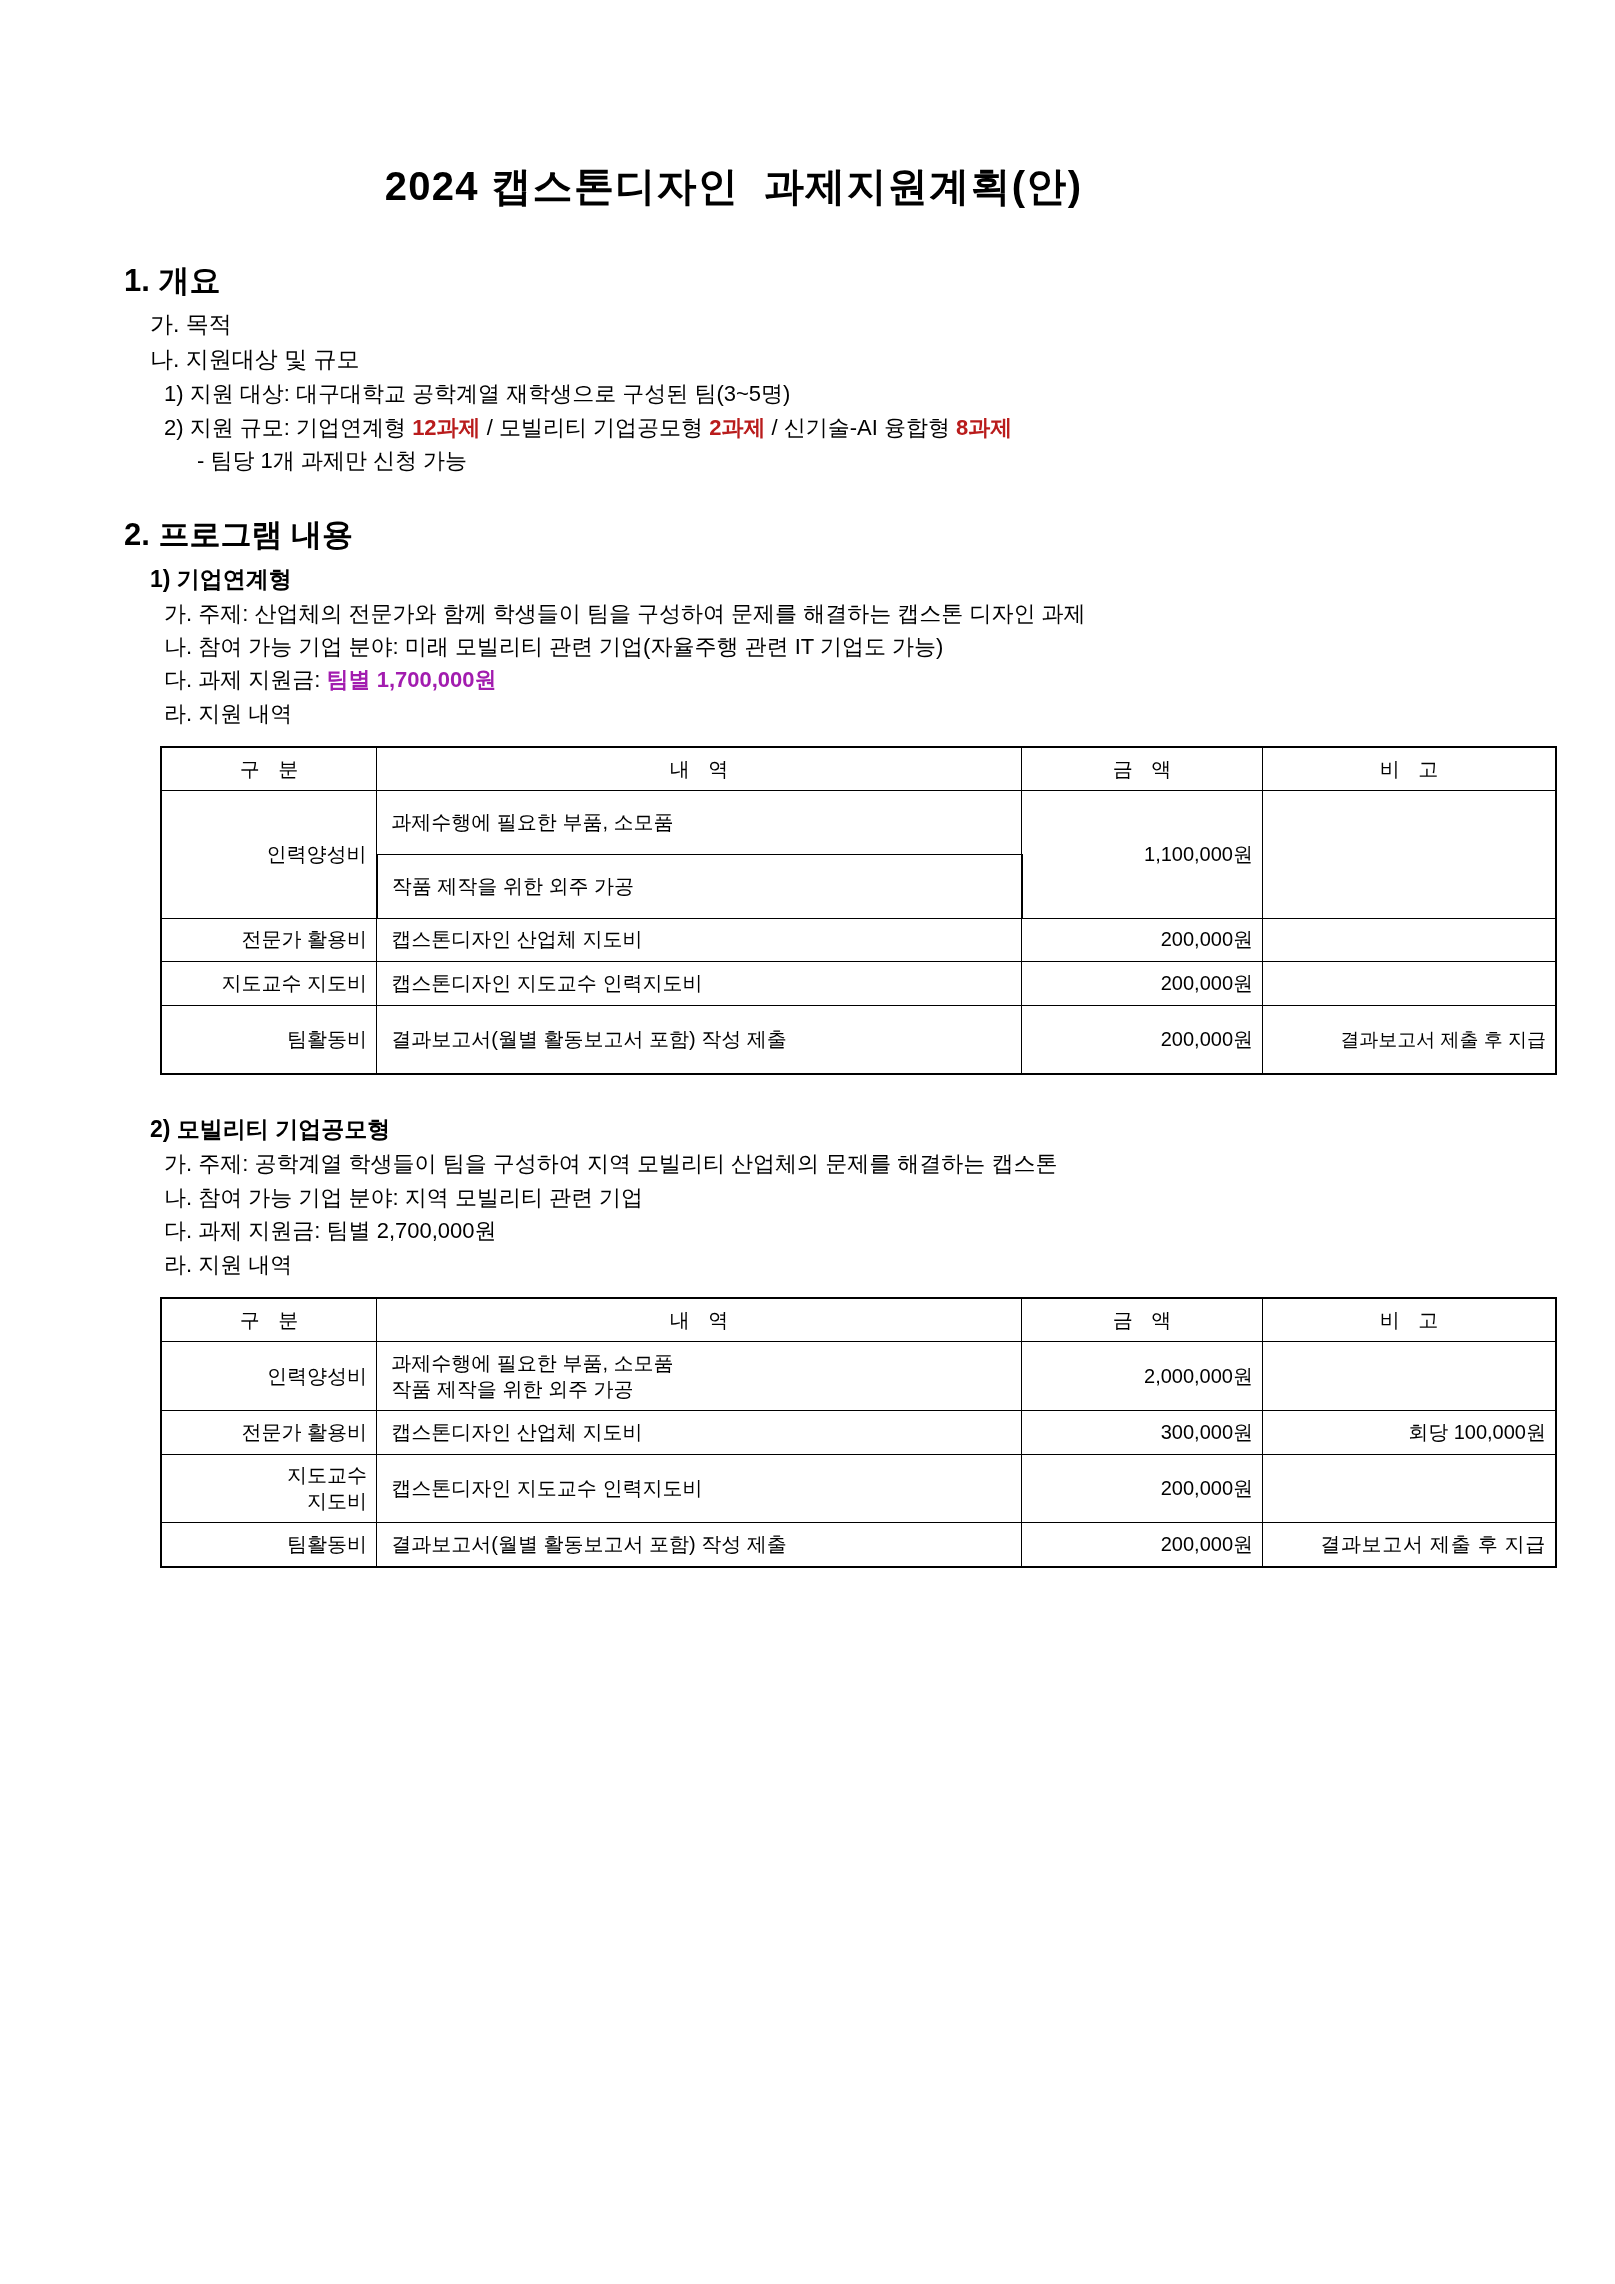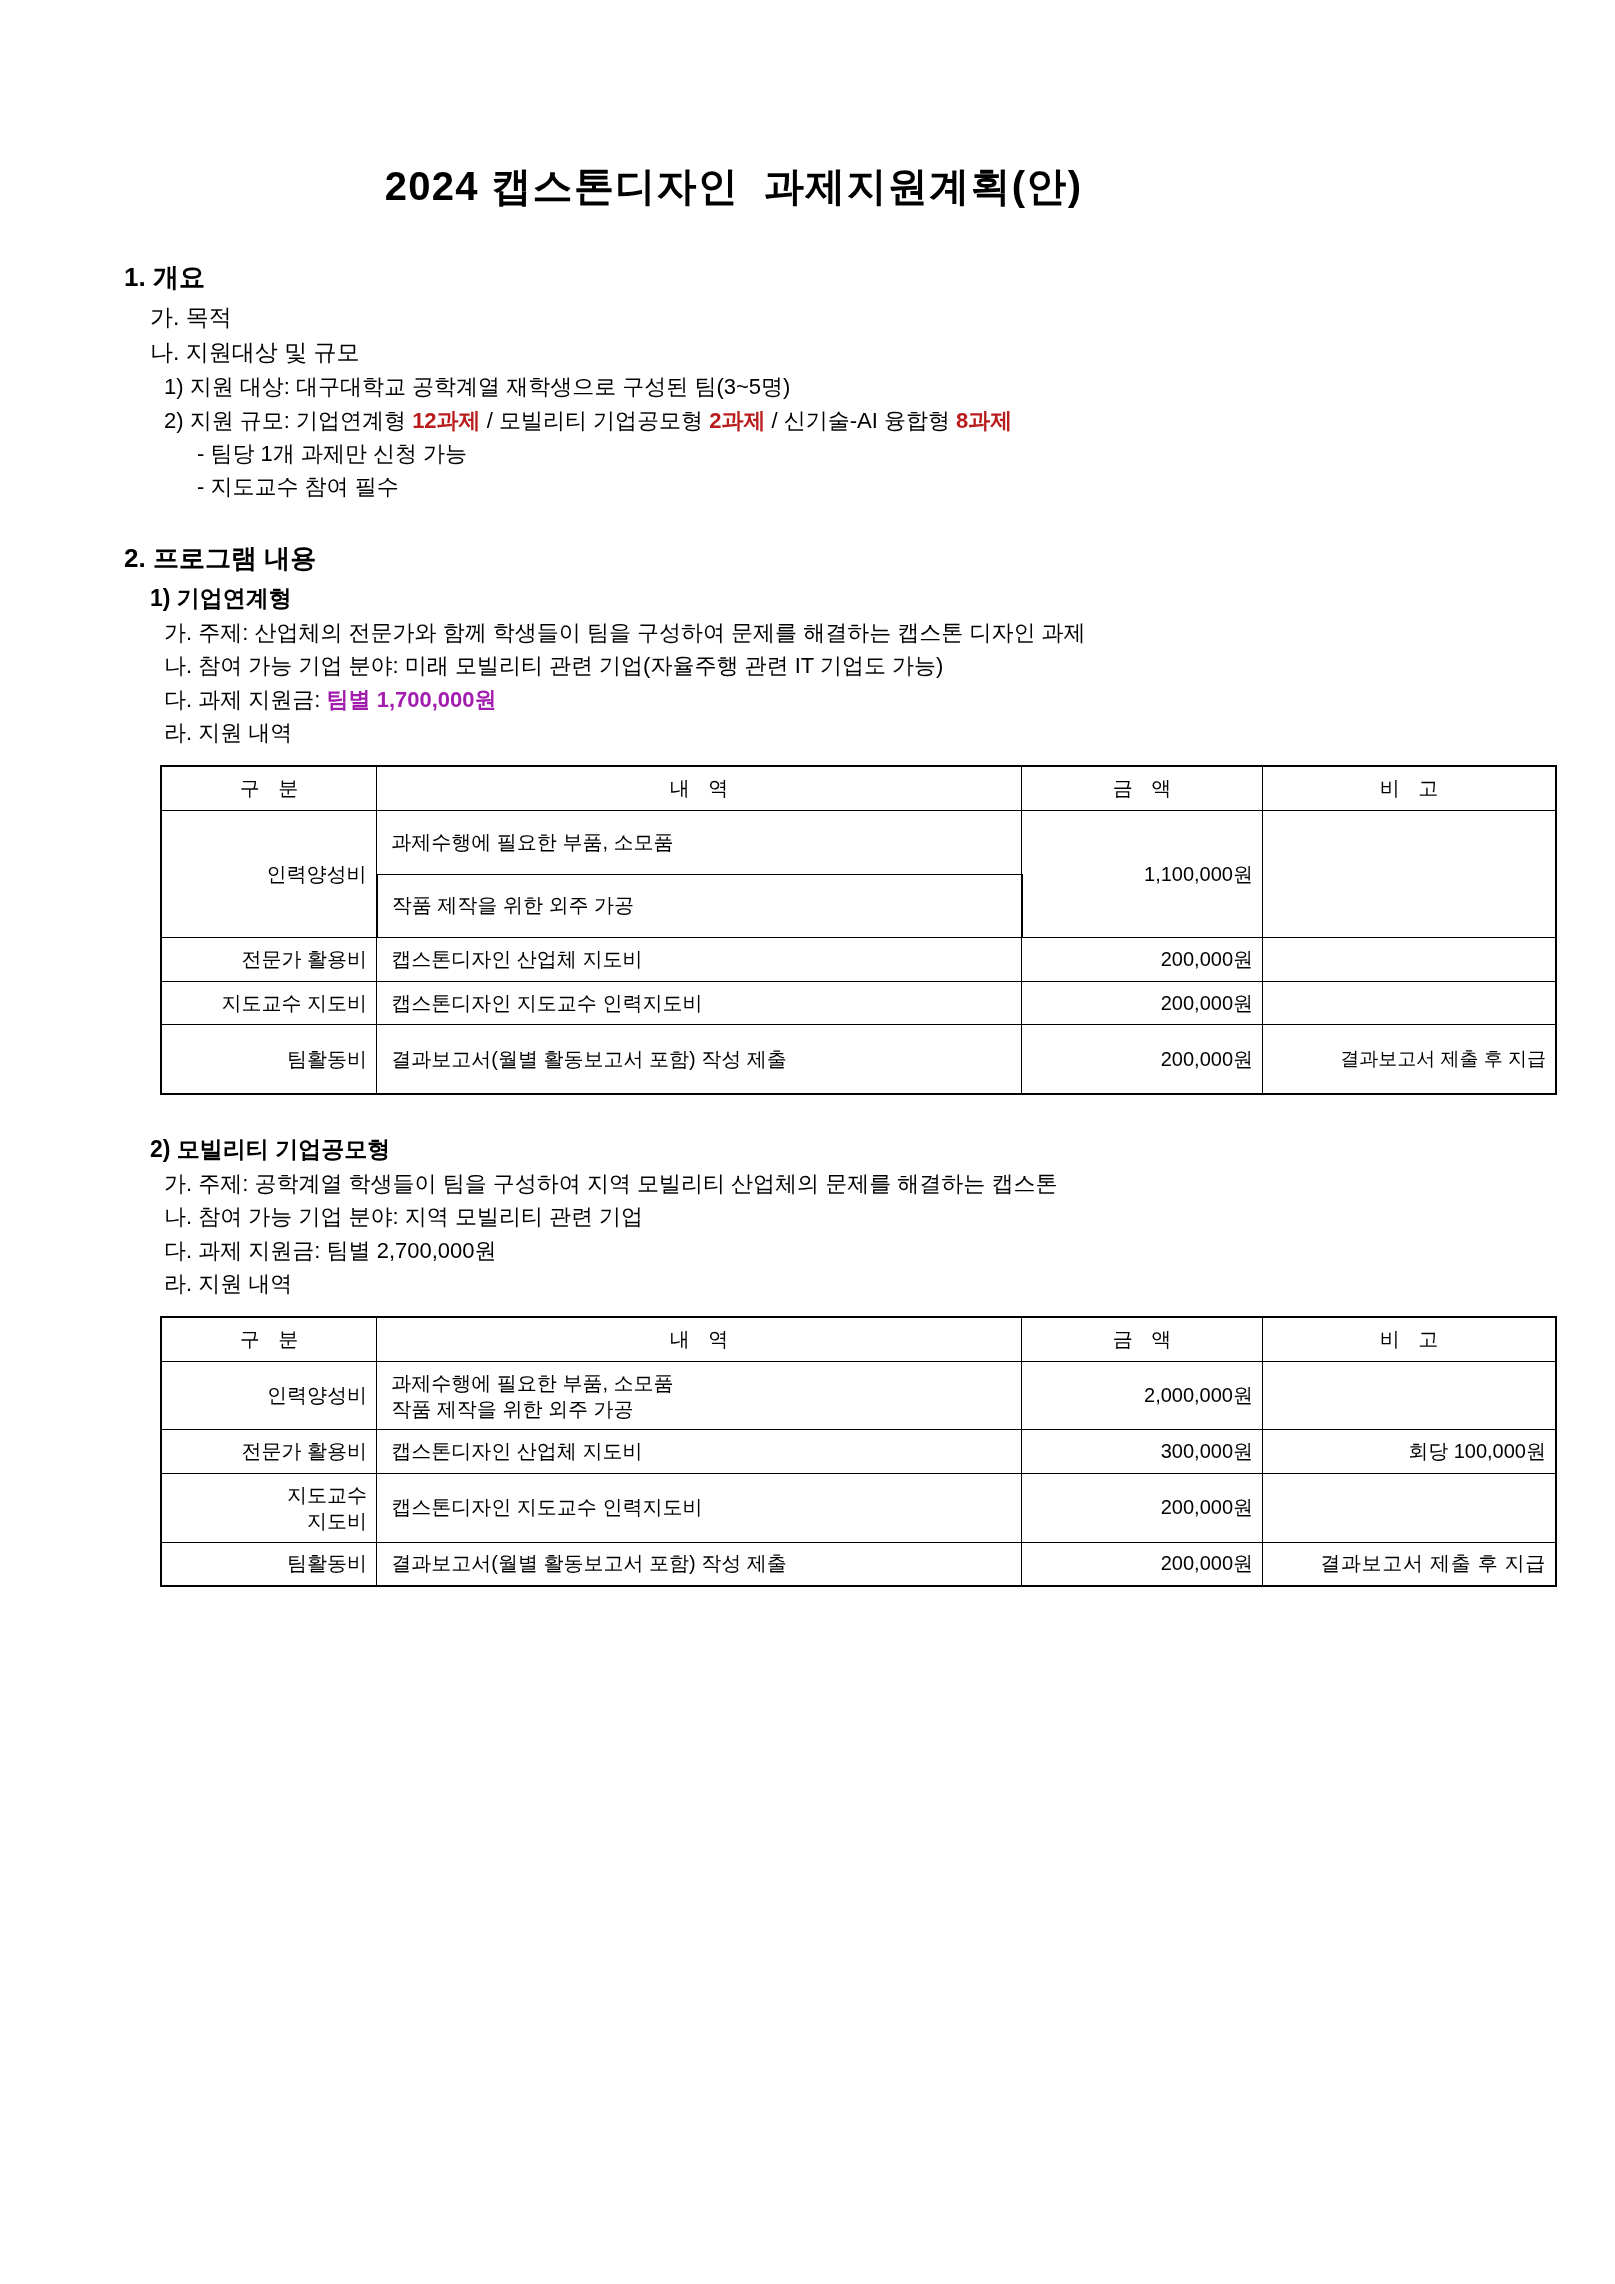--- a/index.html
+++ b/index.html
@@ -22,21 +22,21 @@
   }
   .doc-title {
     text-align: center;
     font-size: 40px;
     font-weight: bold;
     letter-spacing: 1.3px;
     margin: 26px 0 46px 0;
     white-space: pre;
   }
   .sec-head {
-    font-size: 26px;
+    font-size: 31px;
     font-weight: bold;
     margin: 0 0 5.2px 0;
   }
   .lvl1 {
     font-size: 23px;
     margin-left: 26px;
     line-height: 1.52;
   }
   .lvl2 {
     font-size: 22px;
@@ -107,21 +107,20 @@
 
   <div class="sec-head">1. 개요</div>
 
   <div class="lvl1">가. 목적</div>
   <div class="lvl1">나. 지원대상 및 규모</div>
   <div class="lvl2">1) 지원 대상: 대구대학교 공학계열 재학생으로 구성된 팀(3~5명)</div>
   <div class="lvl2">
     <span>2) 지원 규모: 기업연계형 </span><span class="red">12과제</span><span> / 모빌리티 기업공모형 </span><span class="red">2과제</span><span> / 신기술-AI 융합형 </span><span class="red">8과제</span>
   </div>
   <div class="lvl-dash2">- 팀당 1개 과제만 신청 가능</div>
-  <div class="lvl-dash2">- 지도교수 참여 필수</div>
 
   <div class="gap-lg"></div>
 
   <div class="sec-head">2. 프로그램 내용</div>
 
   <div class="lvl1" style="font-weight:bold;">1) 기업연계형</div>
   <div class="lvl2">가. 주제: 산업체의 전문가와 함께 학생들이 팀을 구성하여 문제를 해결하는 캡스톤 디자인 과제</div>
   <div class="lvl2">나. 참여 가능 기업 분야: 미래 모빌리티 관련 기업(자율주행 관련 IT 기업도 가능)</div>
   <div class="lvl2">
     <span>다. 과제 지원금: </span><span class="blue">팀별 1,700,000원</span>

